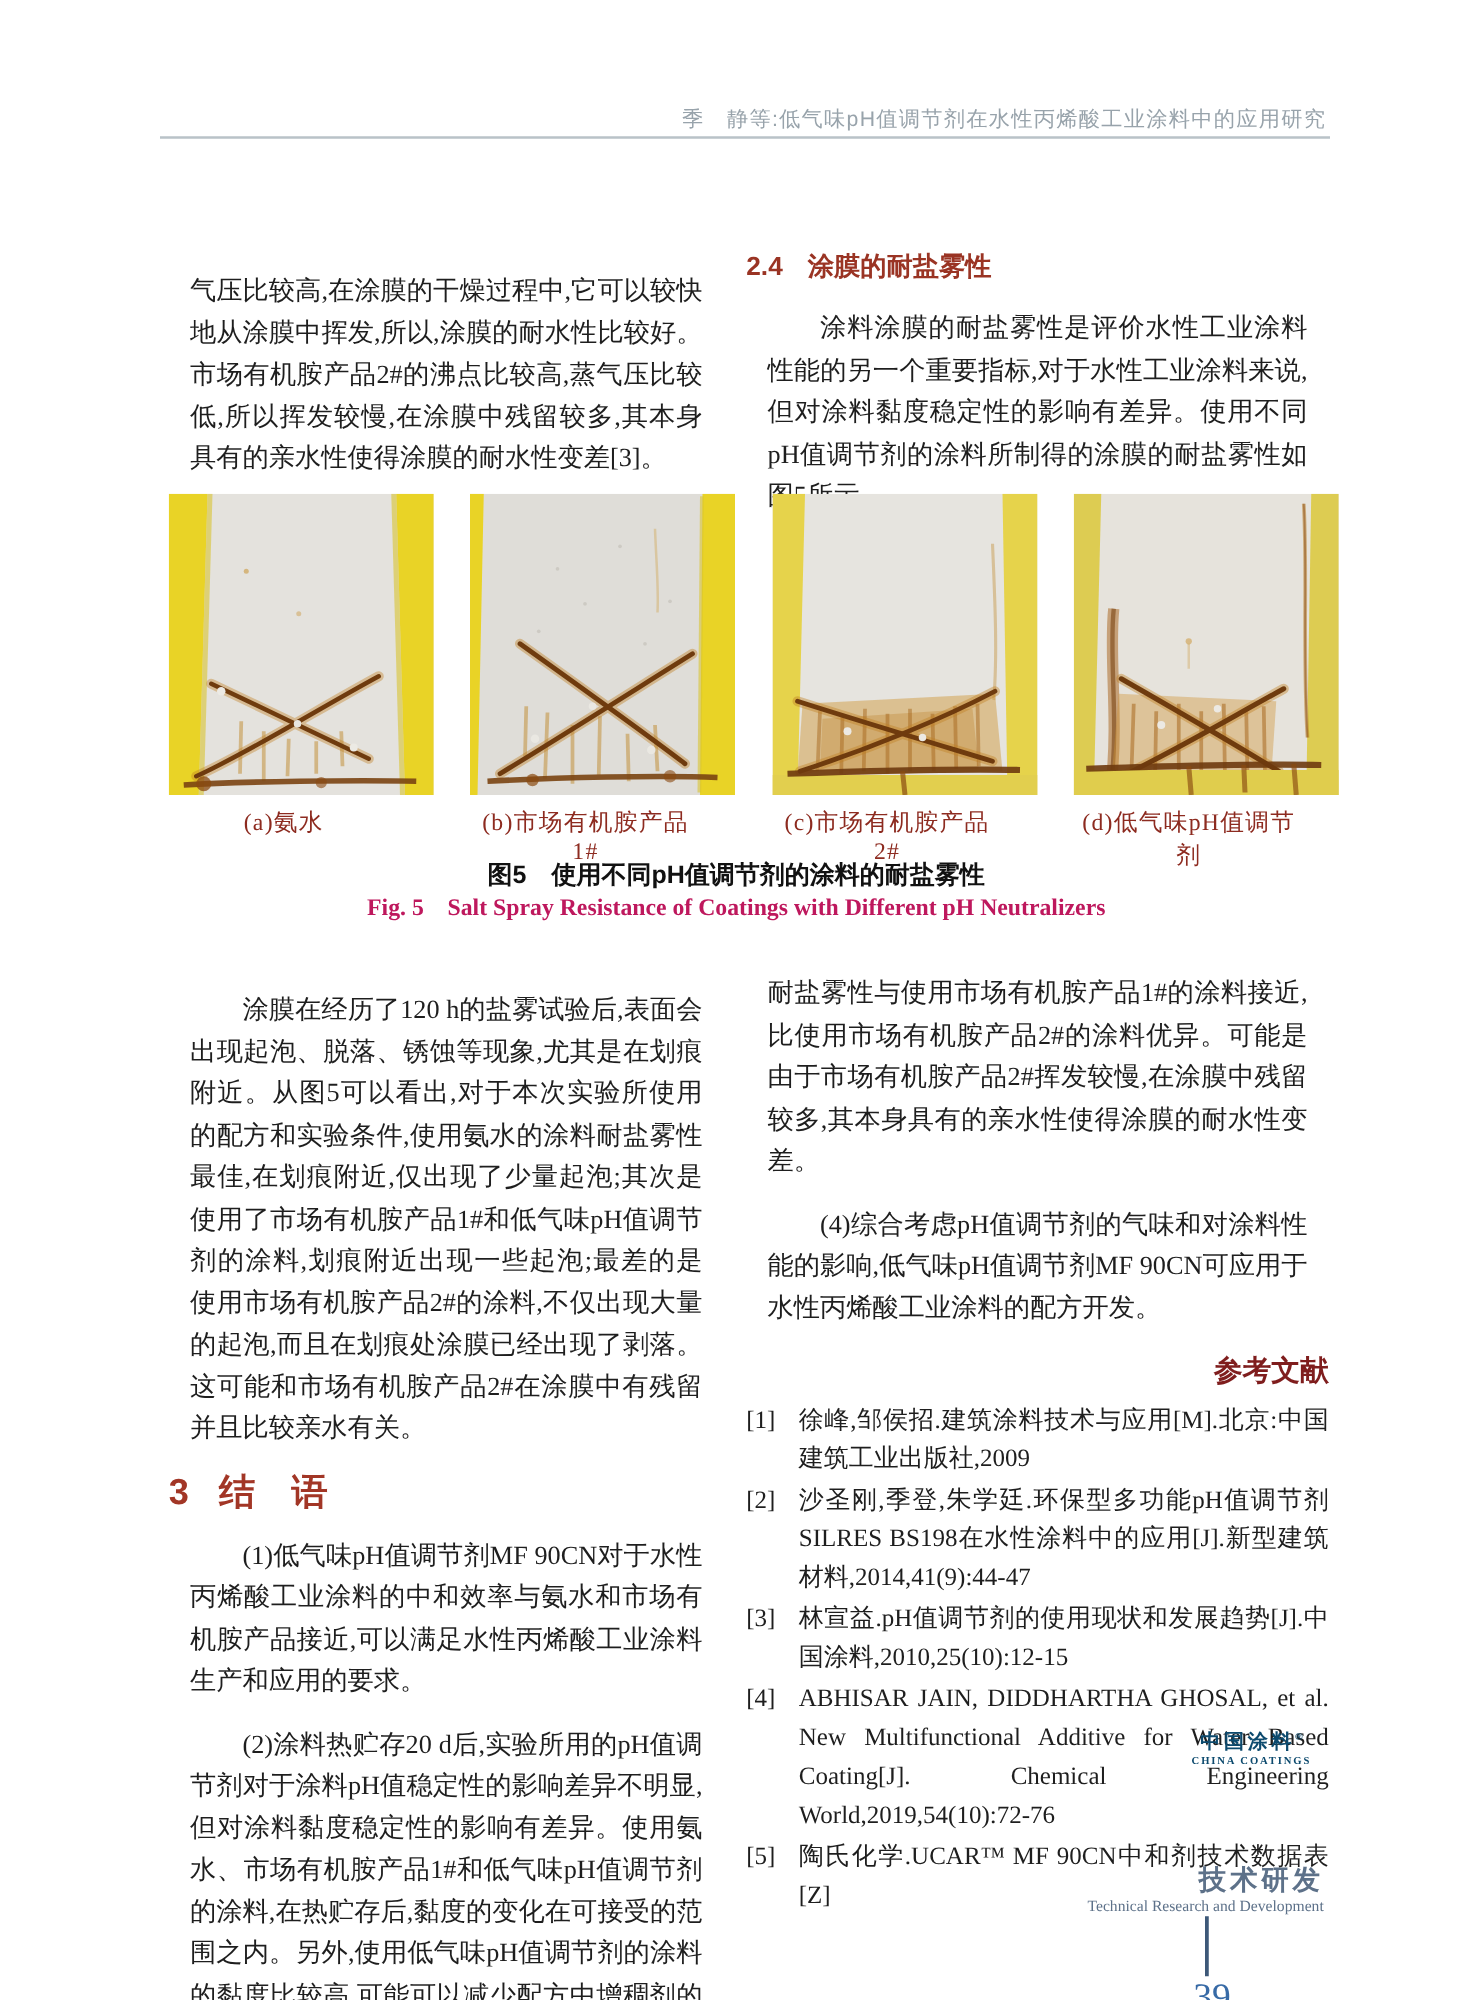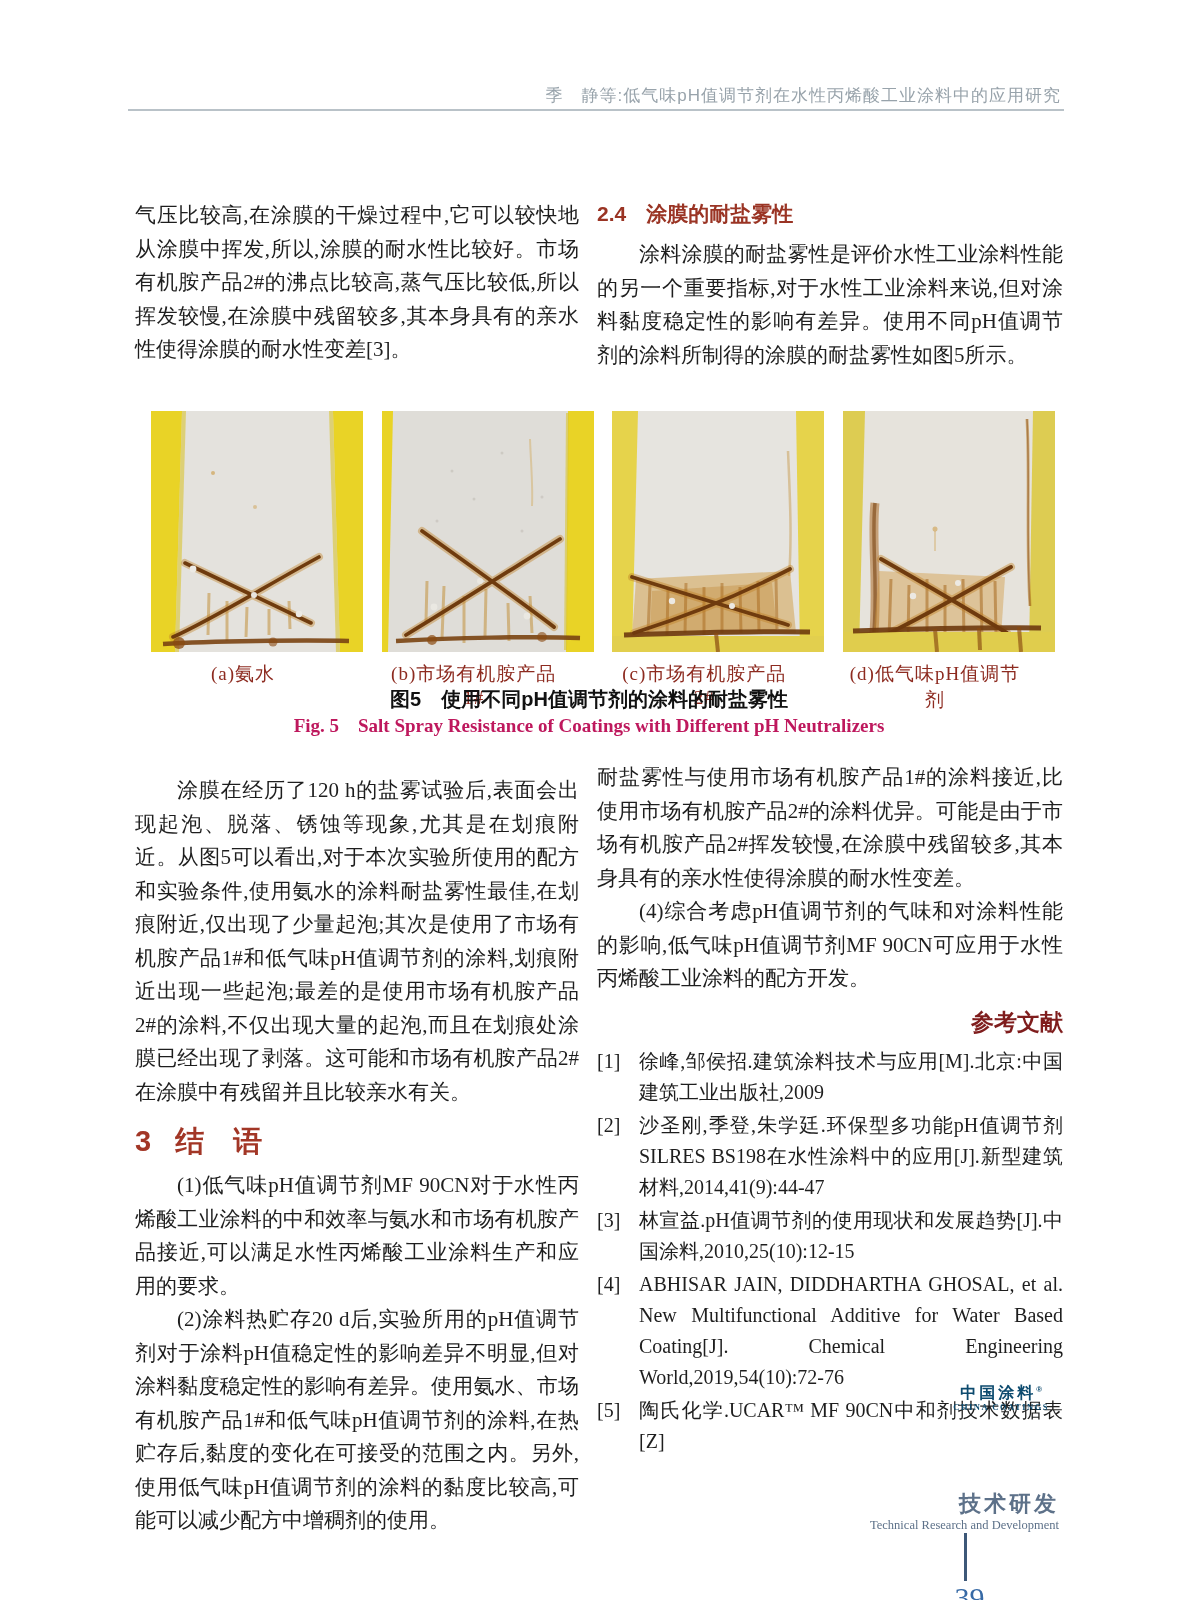--- a/index.html
+++ b/index.html
@@ -12,21 +12,21 @@
   
   .running-head{
     position:absolute;top:84px;right:126px;
     font-family:"Liberation Sans","DejaVu Sans",sans-serif;
     font-size:17px;color:#98a3ab;letter-spacing:1px;
   }
   .header-rule{position:absolute;top:109px;left:128px;width:936px;height:2px;background:#b9c2c8;}
 
   
   .col{position:absolute;font-size:21px;line-height:33.5px;text-align:justify;}
-  .col p{margin:0;}
+  .col p{margin:17px;}
   .indent{text-indent:2em;}
   .noindent{text-indent:0;}
   .col-left-top{left:135px;top:199px;width:444px;}
   .col-right-top{left:597px;top:199px;width:466px;}
   .col-left-bottom{left:135px;top:774px;width:444px;}
   .col-right-bottom{left:597px;top:761px;width:466px;}
 
   .sec24{
     margin:0 0 9px 0;font-family:"Liberation Sans","DejaVu Sans",sans-serif;
     font-size:21px;font-weight:bold;color:#9a3424;line-height:30px;
@@ -35,21 +35,21 @@
 
   .sec3{
     margin:15px 0 11px 0;font-family:"Liberation Sans","DejaVu Sans",sans-serif;
     font-size:29px;font-weight:bold;color:#a23626;line-height:34px;
   }
   .sec3 .num{margin-right:24px;}
 
   
   .figure-block{position:absolute;left:135px;top:395px;width:908px;}
   .panels{display:flex;justify-content:space-between;}
-  .panel{width:184px;margin:16px;}
+  .panel{width:184px;margin:0;}
   .photo{width:212px;height:241px;display:block;}
   .photo svg{display:block;width:212px;height:241px;}
   .panel-caption{
     margin-top:9px;text-align:center;color:#8d2b20;
     font-size:19px;letter-spacing:1px;font-family:"Liberation Serif","DejaVu Serif",serif;
   }
   .fig-cap-zh{
     position:absolute;left:135px;top:686px;width:908px;text-align:center;
     font-family:"Liberation Sans","DejaVu Sans",sans-serif;font-weight:bold;font-size:20px;color:#111;
   }

